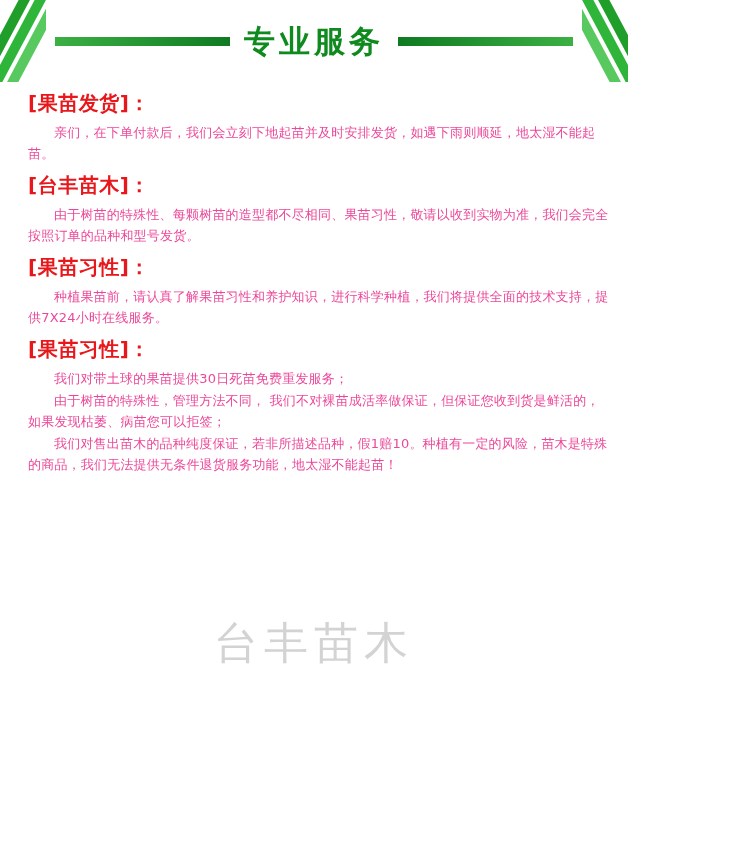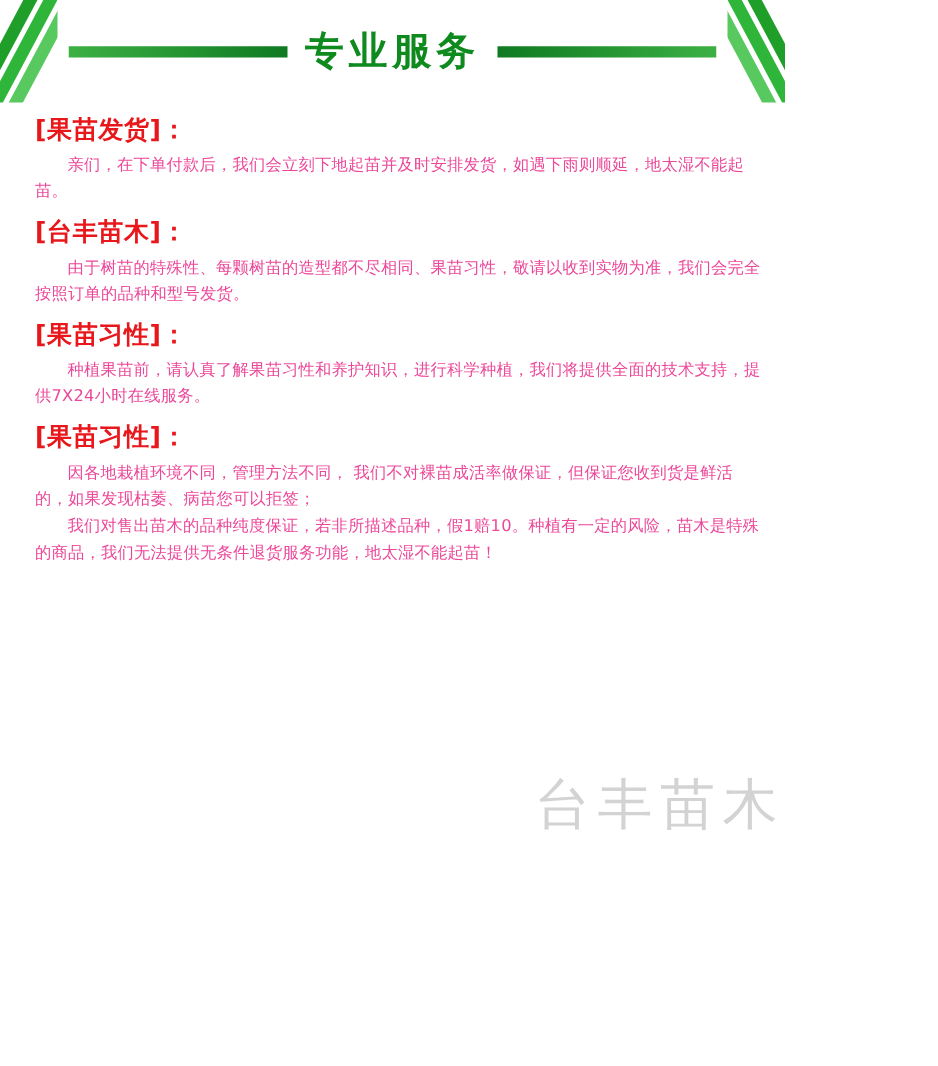--- a/index.html
+++ b/index.html
@@ -108,21 +108,21 @@
   }
   .block { margin-bottom: 2px; }
   .block.tight .para { margin-bottom: 1px; }
 
   
   .watermark {
     position: absolute;
     left: 0;
     right: 0;
     top: 614px;
-    text-align: right;
+    text-align: center;
     font-size: 44px;
     color: rgba(120,120,120,0.33);
     letter-spacing: 6px;
     font-family: "DejaVu Sans", "Liberation Sans", sans-serif;
     pointer-events: none;
     user-select: none;
     font-weight: 500;
   }
 </style>
 </head>
@@ -160,21 +160,22 @@
       <p class="para">由于树苗的特殊性、每颗树苗的造型都不尽相同、果苗习性，敬请以收到实物为准，我们会完全按照订单的品种和型号发货。</p>
     </div>
 
     <div class="block">
       <div class="section-heading">[果苗习性]：</div>
       <p class="para">种植果苗前，请认真了解果苗习性和养护知识，进行科学种植，我们将提供全面的技术支持，提供7X24小时在线服务。</p>
     </div>
 
     <div class="block tight">
       <div class="section-heading">[果苗习性]：</div>
-      <p class="para">因各地栽植环境不同，管理方法不同， 我们不对裸苗成活率做保证，但保证您收到货是鲜活的，如果发现枯萎、病苗您可以拒签；</p>
+      <p class="para">我们对带土球的果苗提供30日死苗免费重发服务；</p>
+      <p class="para">由于树苗的特殊性，管理方法不同， 我们不对裸苗成活率做保证，但保证您收到货是鲜活的，如果发现枯萎、病苗您可以拒签；</p>
       <p class="para">我们对售出苗木的品种纯度保证，若非所描述品种，假1赔10。种植有一定的风险，苗木是特殊的商品，我们无法提供无条件退货服务功能，地太湿不能起苗！</p>
     </div>
 
   </div>
 
   <div class="watermark">台丰苗木</div>
 
 </div>
 
 </body></html>

